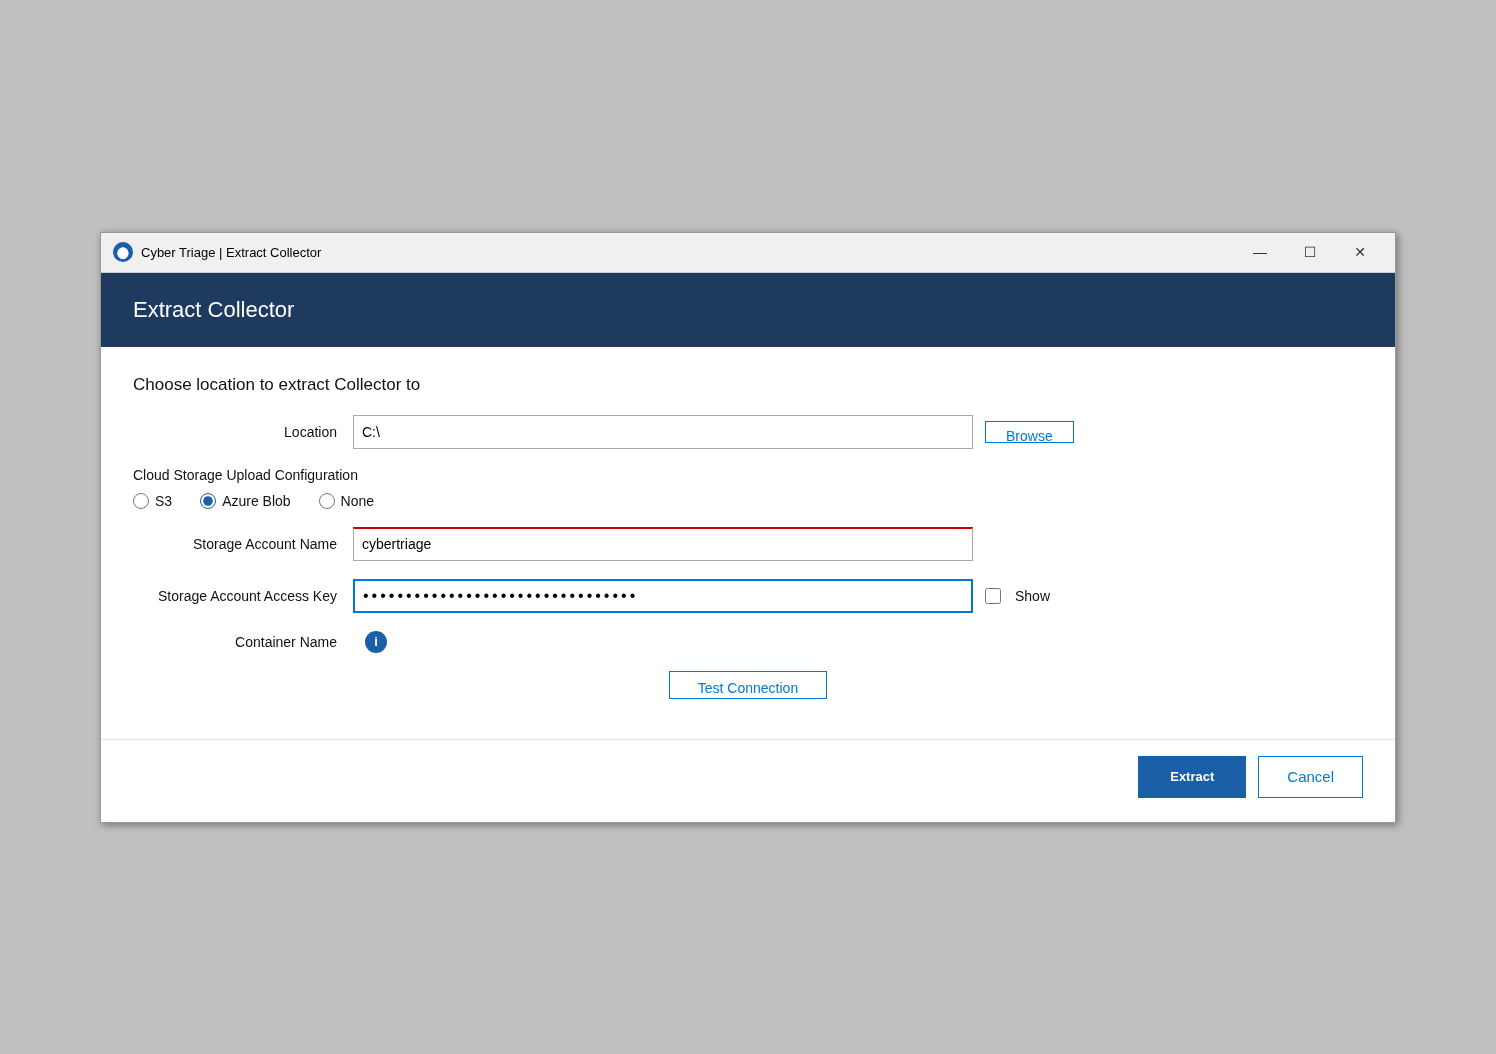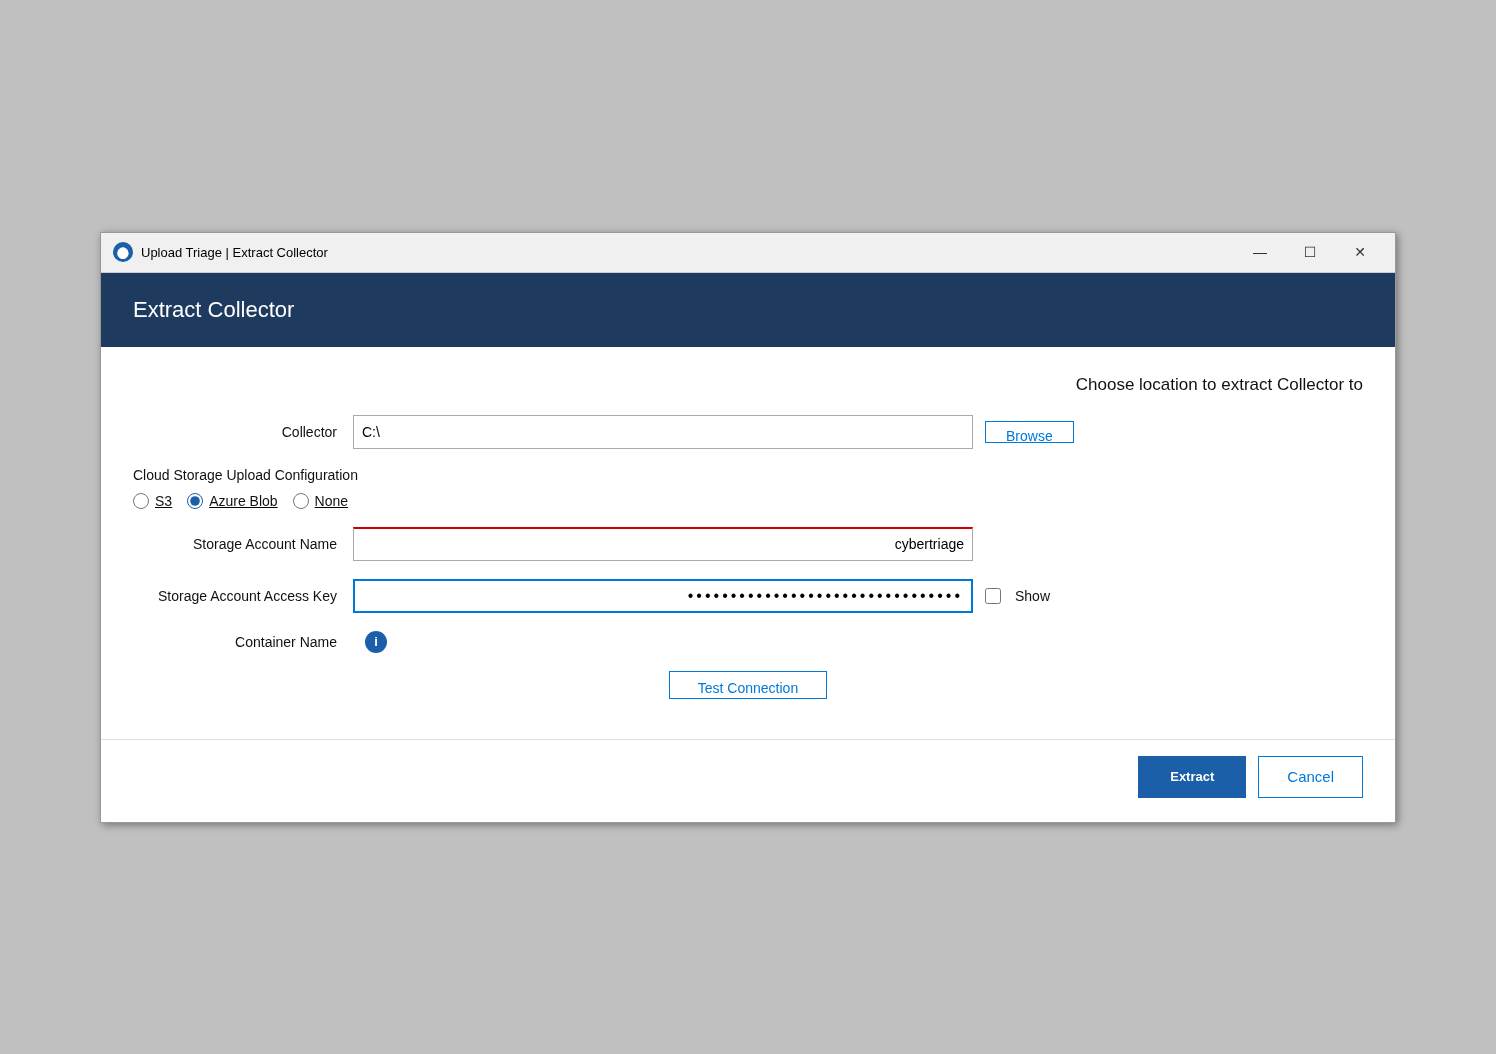--- a/index.html
+++ b/index.html
@@ -94,21 +94,20 @@
       background: white;
       padding: 28px 32px 32px 32px;
       flex: 1;
     }
 
     .section-title {
       font-size: 17px;
       font-weight: 400;
       color: #111;
       margin-bottom: 20px;
-      text-align: right;
     }
 
     
     .form-row {
       display: flex;
       align-items: center;
       margin-bottom: 18px;
     }
 
     .form-label {
@@ -125,21 +124,20 @@
       max-width: 620px;
       height: 34px;
       border: 1px solid #aaa;
       padding: 0 8px;
       font-size: 14px;
       outline: none;
     }
 
     .form-input.error-border {
       border-top: 2px solid #cc0000;
-      text-align: right;
     }
 
     .form-input.focused {
       border: 2px solid #0078d7;
     }
 
     .browse-btn {
       margin-left: 12px;
       padding: 6px 20px;
       border: 1px solid #0078d7;
@@ -157,24 +155,23 @@
 
     .cloud-section-title {
       font-size: 14px;
       color: #111;
       margin-bottom: 10px;
     }
 
     .radio-group {
       display: flex;
       align-items: center;
-      gap: 15px;
+      gap: 28px;
       margin-left: 0;
       margin-bottom: 18px;
-      text-decoration: underline;
     }
 
     .radio-label {
       display: flex;
       align-items: center;
       gap: 6px;
       font-size: 14px;
       color: #111;
       cursor: pointer;
     }
@@ -306,38 +303,38 @@
   </style>
 </head>
 <body>
 
 <div class="window">
 
   <div class="title-bar">
     <div class="title-bar-icon">
       <span>⬤</span>
     </div>
-    <span class="title-bar-title">Upload Triage | Extract Collector</span>
+    <span class="title-bar-title">Cyber Triage | Extract Collector</span>
     <div class="title-bar-controls">
       <button class="title-bar-btn">—</button>
       <button class="title-bar-btn">☐</button>
       <button class="title-bar-btn close">✕</button>
     </div>
   </div>
 
   <div class="dialog-header">
     <span class="dialog-header-title">Extract Collector</span>
   </div>
 
   <div class="dialog-content">
 
     <div class="section-title">Choose location to extract Collector to</div>
 
     <div class="form-row">
-      <label class="form-label">Collector</label>
+      <label class="form-label">Location</label>
       <input class="form-input" type="text" value="C:\" style="">
       <button class="browse-btn">Browse</button>
     </div>
 
     <div class="cloud-section">
       <div class="cloud-section-title">Cloud Storage Upload Configuration</div>
 
       <div class="radio-group">
         <label class="radio-label">
           <input type="radio" name="cloud" value="s3" style="">

